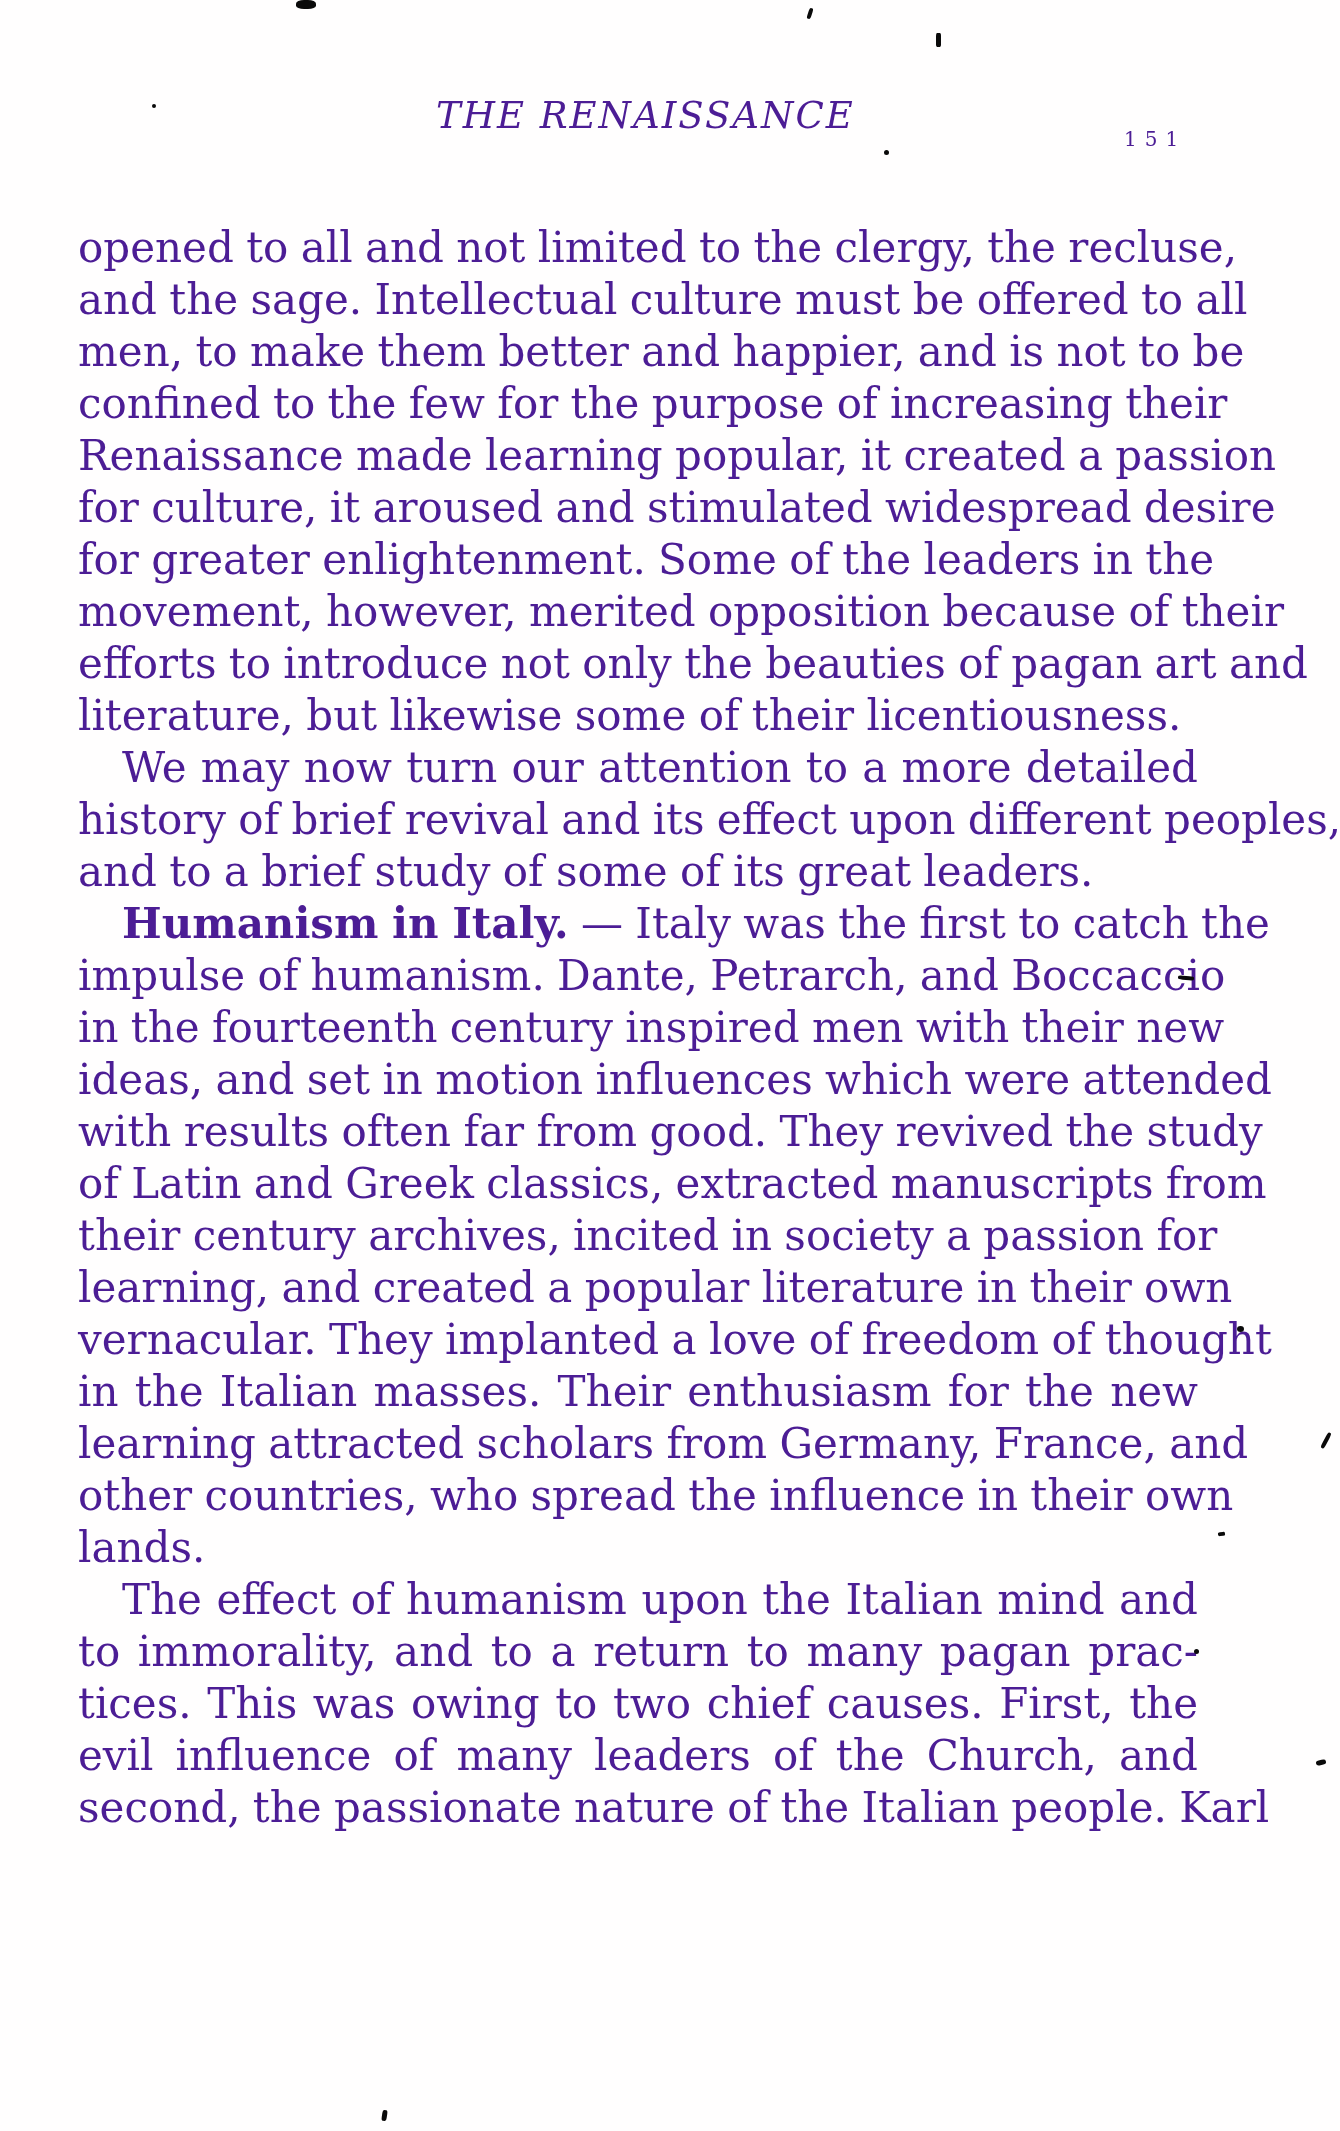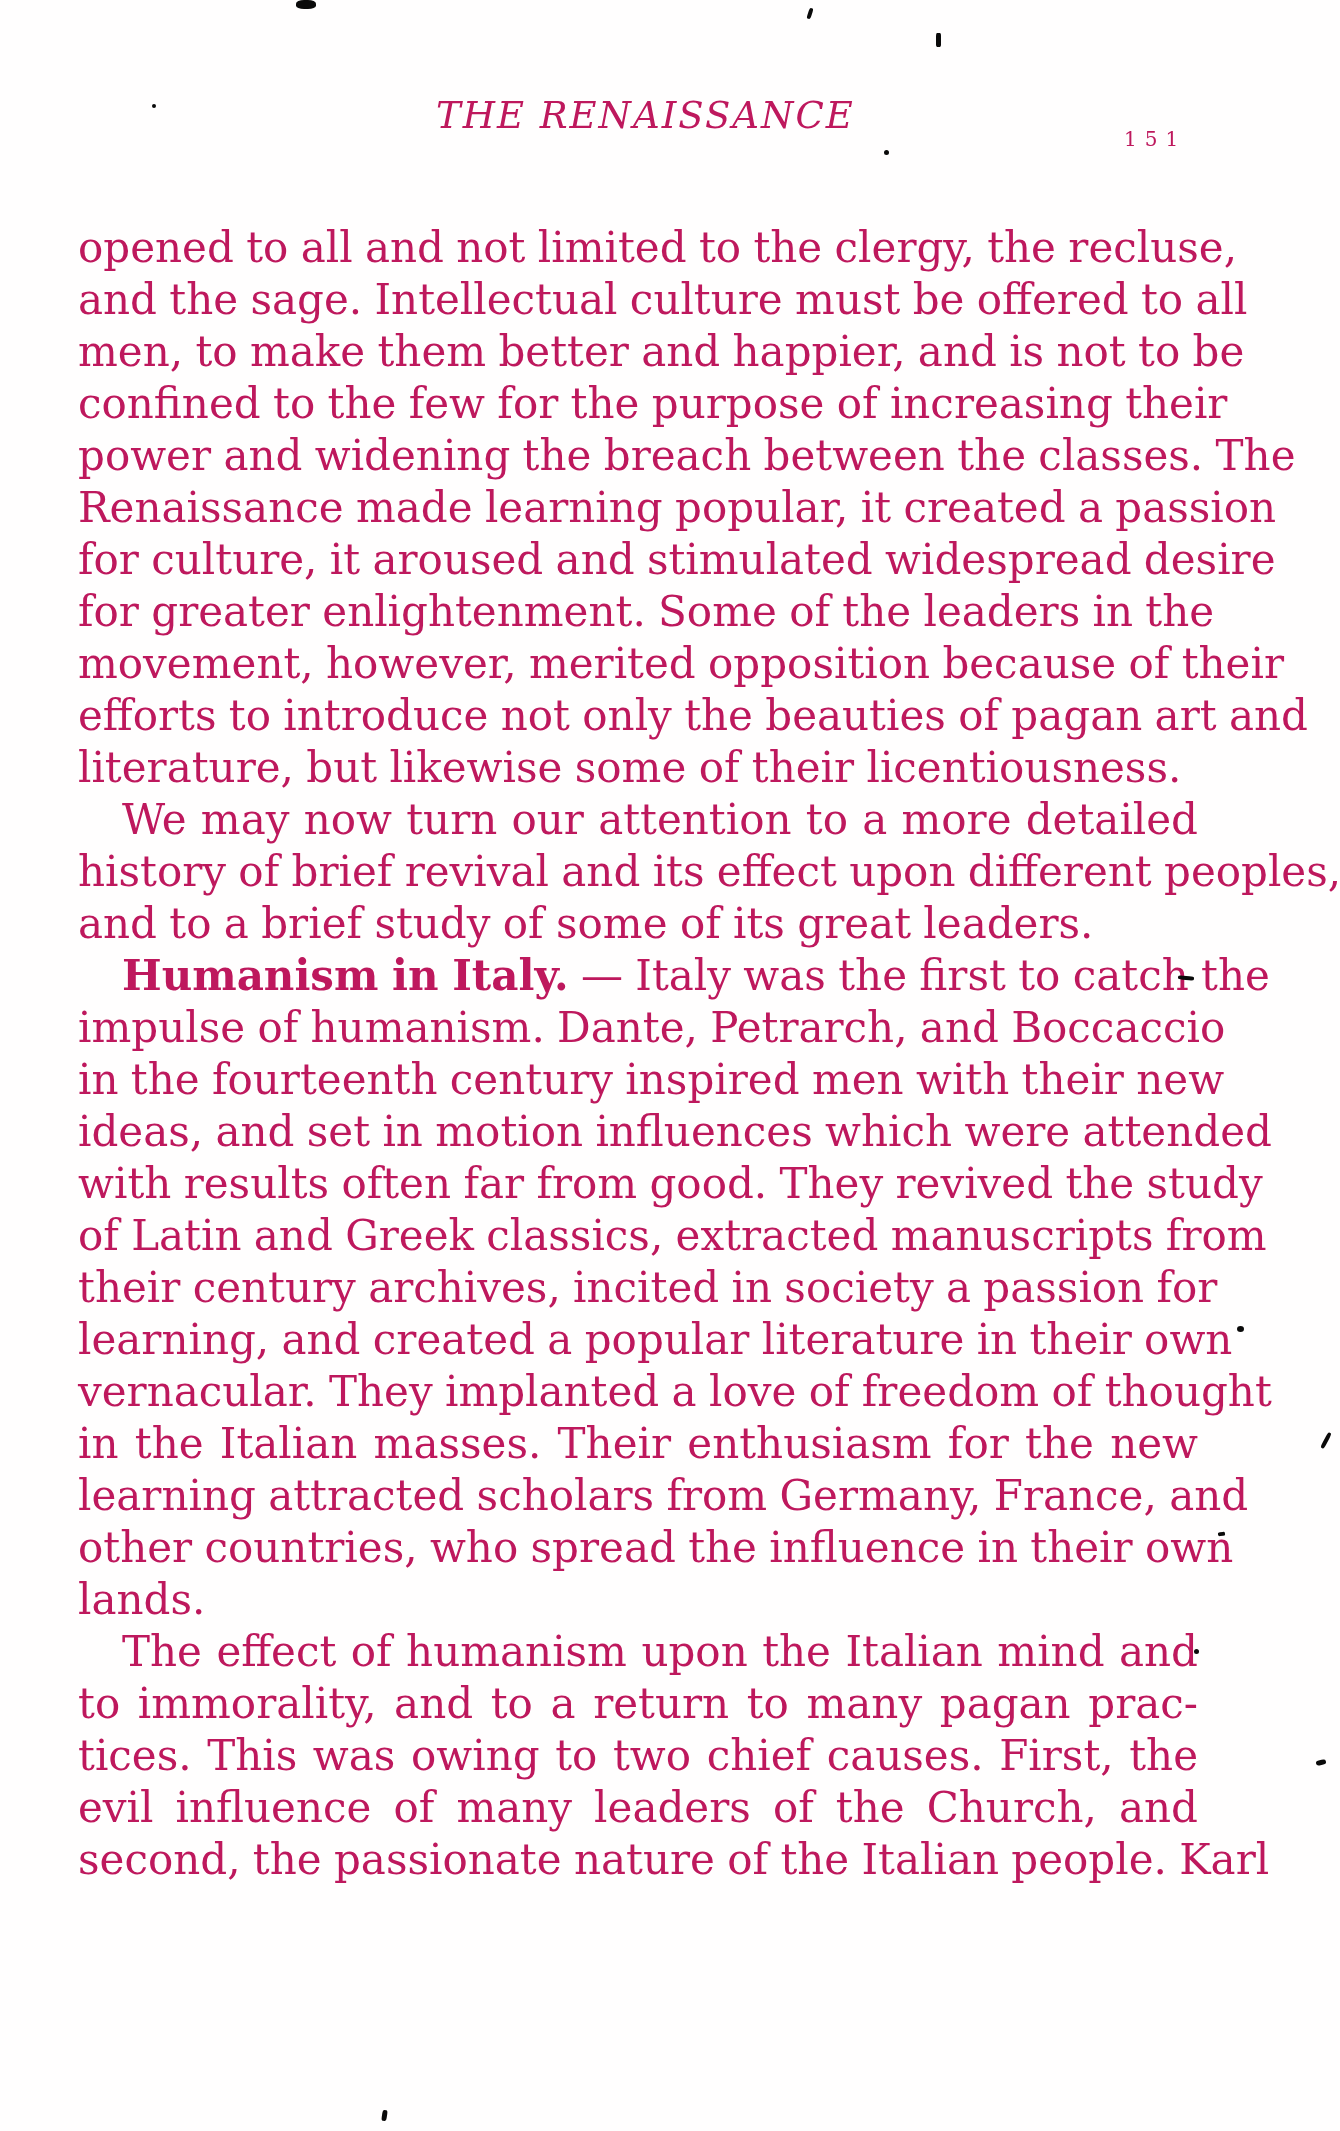--- a/index.html
+++ b/index.html
@@ -7,21 +7,21 @@
     padding: 0;
     background: #ffffff;
   }
   .page {
     position: relative;
     width: 1340px;
     height: 2131px;
     background: #fffefe;
     overflow: hidden;
     font-family: "DejaVu Serif", "Liberation Serif", serif;
-    color: #be185d;
+    color: #4c1d95;
   }
   .running-title {
     position: absolute;
     left: 436px;
     top: 96px;
     font-style: italic;
     font-size: 37px;
     line-height: 1.1;
     letter-spacing: 2px;
     white-space: nowrap;
@@ -70,21 +70,20 @@
 <body>
 
 <div class="page">
   <div class="running-title">THE RENAISSANCE</div>
   <div class="page-number">151</div>
   <div class="body-text" id="body-text">
       <div class="line">opened to all and not limited to the clergy, the recluse,</div>
       <div class="line">and the sage.  Intellectual culture must be offered to all</div>
       <div class="line">men, to make them better and happier, and is not to be</div>
       <div class="line">confined to the few for the purpose of increasing their</div>
-      <div class="line">power and widening the breach between the classes.  The</div>
       <div class="line">Renaissance made learning popular, it created a passion</div>
       <div class="line">for culture, it aroused and stimulated widespread desire</div>
       <div class="line">for greater enlightenment.  Some of the leaders in the</div>
       <div class="line">movement, however, merited opposition because of their</div>
       <div class="line">efforts to introduce not only the beauties of pagan art and</div>
       <div class="line end">literature, but likewise some of their licentiousness.</div>
       <div class="line indent">We may now turn our attention to a more detailed</div>
       <div class="line">history of brief revival and its effect upon different peoples,</div>
       <div class="line end">and to a brief study of some of its great leaders.</div>
       <div class="line indent"><span class="bold">Humanism in Italy.</span><span class=""> — Italy was the first to catch the</span></div>

